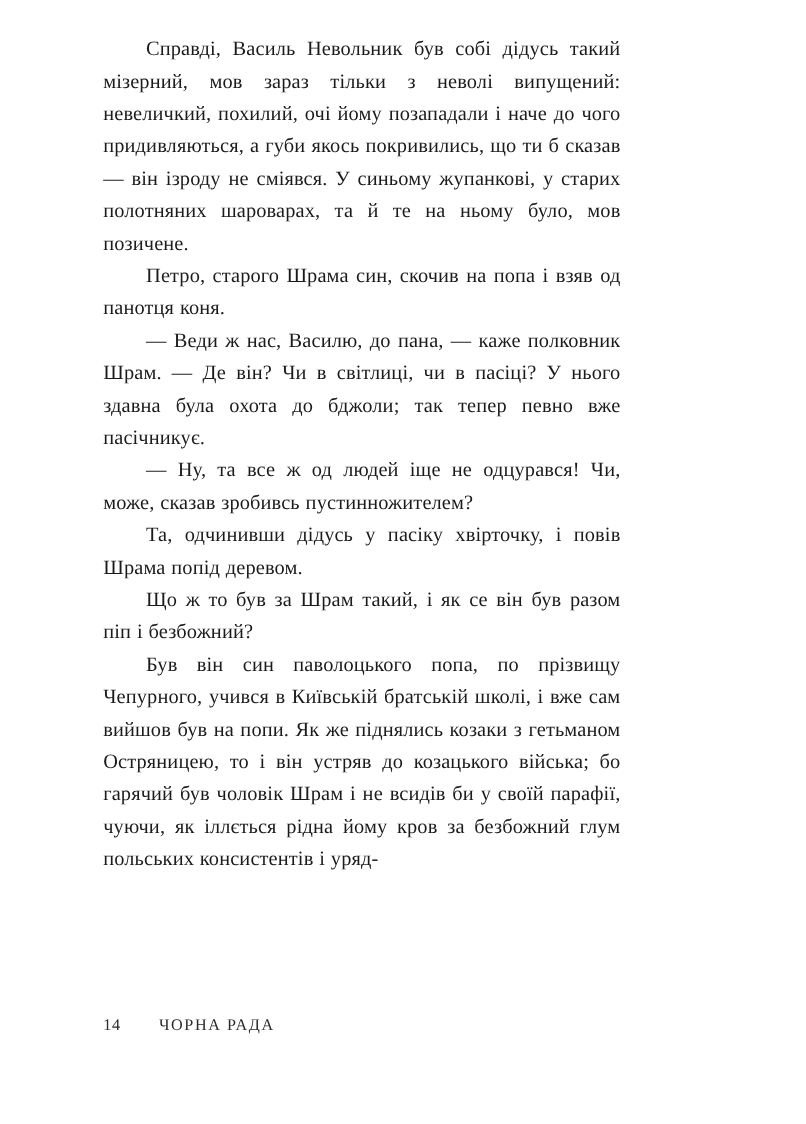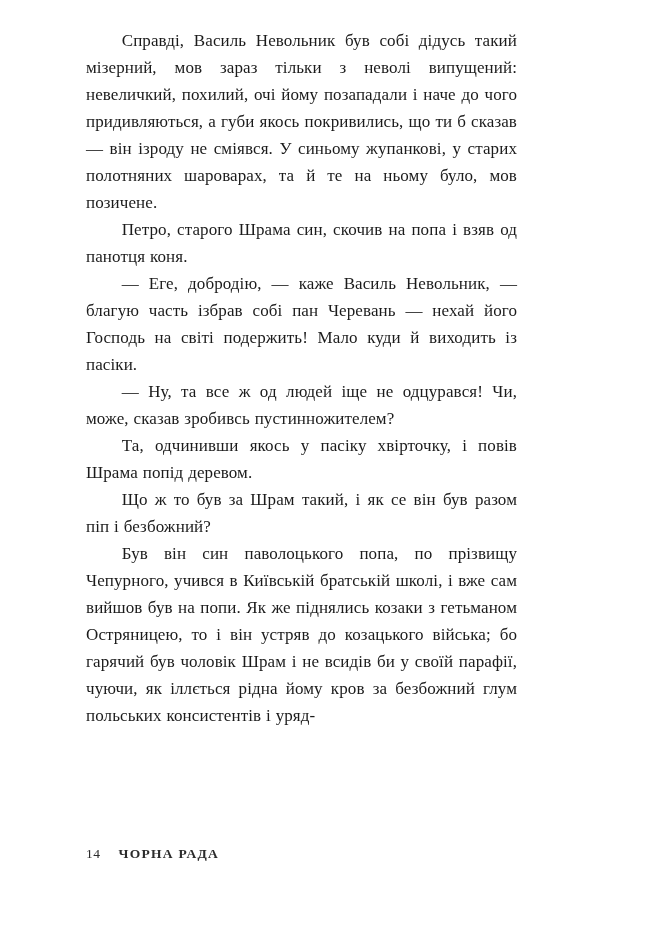--- a/index.html
+++ b/index.html
@@ -26,42 +26,41 @@
     text-indent: 2.1em;
     letter-spacing: 0.1px;
     word-spacing: 0.5px;
   }
   .footer {
     position: absolute;
     left: 86px;
     top: 846px;
     display: flex;
     align-items: baseline;
-    gap: 18px;
+    gap: 32px;
     font-size: 13.5px;
     color: #2b2b2b;
   }
   .footer .page-num {
     letter-spacing: 0.5px;
   }
   .footer .running-title {
     letter-spacing: 1.3px;
-    font-weight: bold;
   }
 </style>
 </head>
 <body>
 
 <div class="page">
   <div class="text-block">
     <p>Справді, Василь Невольник був собі дідусь такий мізерний, мов зараз тільки з неволі випущений: невеличкий, похилий, очі йому позападали і наче до чого придивляються, а губи якось покривились, що ти б сказав — він ізроду не сміявся. У синьому жупанкові, у старих полотняних шароварах, та й те на ньому було, мов позичене.</p>
     <p>Петро, старого Шрама син, скочив на попа і взяв од панотця коня.</p>
-    <p>— Еге, добродію, — каже Василь Невольник, — благую часть ізбрав собі пан Черевань — нехай його Господь на світі подержить! Мало куди й виходить із пасіки.</p>
+    <p>— Веди ж нас, Василю, до пана, — каже полковник Шрам. — Де він? Чи в світлиці, чи в пасіці? У нього здавна була охота до бджоли; так тепер певно вже пасічникує.</p>
     <p>— Ну, та все ж од людей іще не одцурався! Чи, може, сказав зробивсь пустинножителем?</p>
-    <p>Та, одчинивши якось у пасіку хвірточку, і повів Шрама попід деревом.</p>
+    <p>Та, одчинивши дідусь у пасіку хвірточку, і повів Шрама попід деревом.</p>
     <p>Що ж то був за Шрам такий, і як се він був разом піп і безбожний?</p>
     <p>Був він син паволоцького попа, по прізвищу Чепурного, учився в Київській братській школі, і вже сам вийшов був на попи. Як же піднялись козаки з гетьманом Остряницею, то і він устряв до козацького війська; бо гарячий був чоловік Шрам і не всидів би у своїй парафії, чуючи, як іллється рідна йому кров за безбожний глум польських консистентів і уряд-</p>
   </div>
 
   <div class="footer">
     <span class="page-num">14</span>
     <span class="running-title">ЧОРНА РАДА</span>
   </div>
 </div>
 

